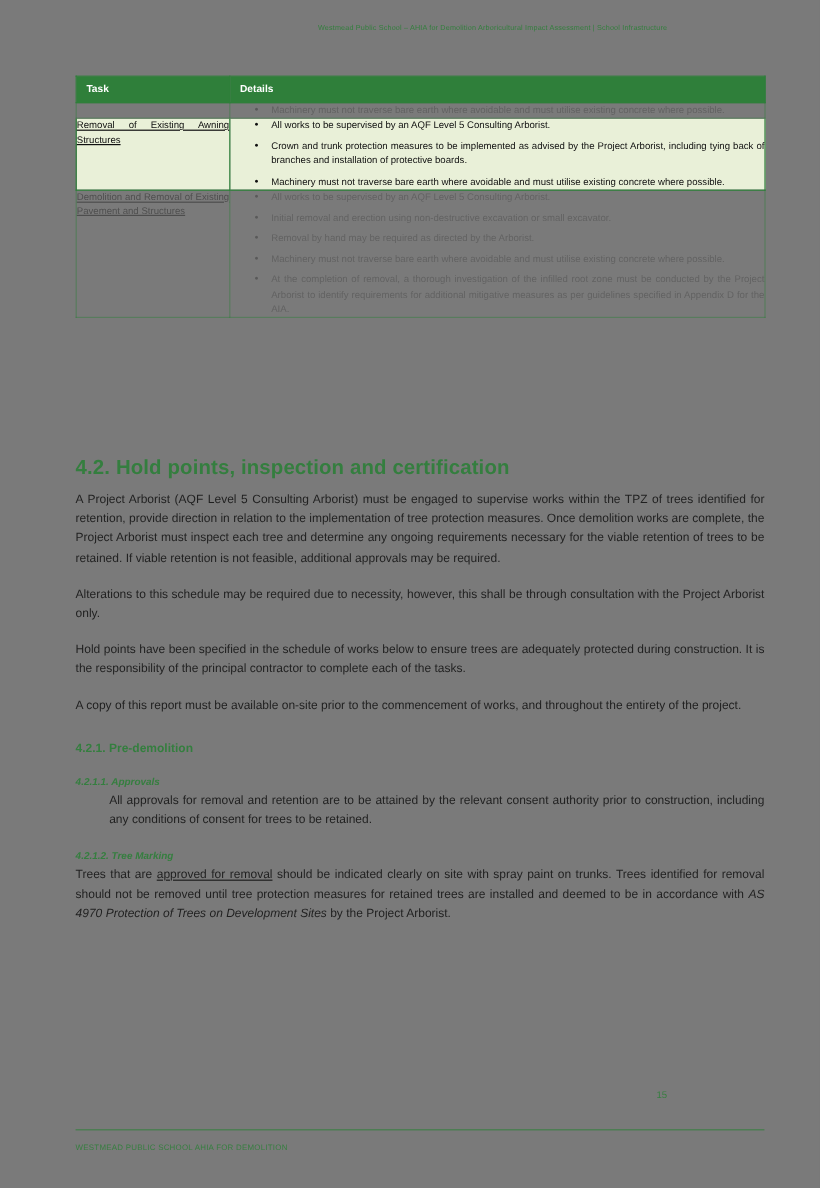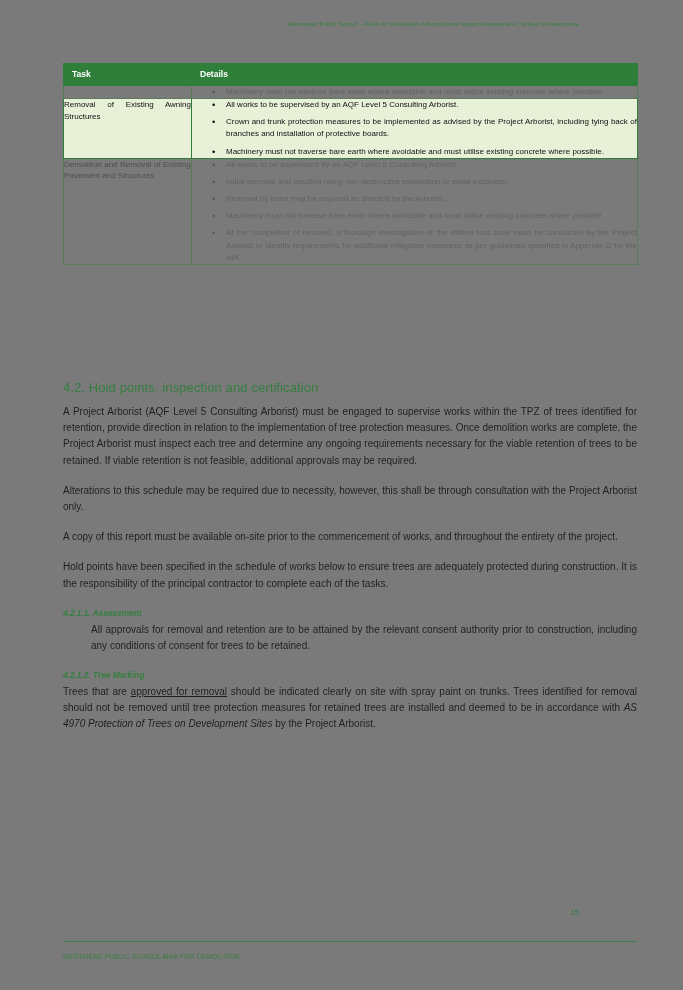--- a/index.html
+++ b/index.html
@@ -19,21 +19,20 @@
     height: 990px;
     background: #7a7a7a;
     box-sizing: border-box;
   }
   .content {
     position: absolute;
     left: 0;
     top: 0;
     width: 602px;
     height: 990px;
-    padding-left: 23px;
   }
 
   
   .header {
     position: absolute;
     top: 21px;
     right: 46px;
     font-size: 6.0px;
     color: #2f7f3a;
     letter-spacing: 0.15px;
@@ -67,21 +66,21 @@
   }
   .col-task { width: 128px; }
   .col-details { width: 446px; }
 
   .cell-task {
     font-size: 8px;
     color: #101010;
     padding: 9px 8px 10px 8px;
     line-height: 1.45;
   }
-  .cell-task.justify { text-align: justify; }
+  .cell-task.justify { text-align: justify; text-decoration: underline; }
   .cell-details {
     padding: 6px 10px 8px 2px;
     margin-top: 24px;
   }
   ul.bullets {
     margin: 0;
     padding: 0 0 0 20px;
     list-style: none;
   }
   ul.bullets li {
@@ -122,22 +121,22 @@
   .row-partial td { border-top: none; }
 
   
   .doc-body {
     position: absolute;
     left: 63px;
     top: 380px;
     width: 574px;
   }
   h2.sec {
-    font-size: 13px;
-    font-weight: normal;
+    font-size: 17px;
+    font-weight: bold;
     color: #2f7f3a;
     margin: 0 0 9px 0;
     letter-spacing: 0.1px;
     filter: blur(0.5px);
     opacity: 0.92;
   }
   h3.subsec {
     font-size: 10px;
     font-weight: bold;
     color: #2f7f3a;
@@ -248,25 +247,26 @@
             </ul>
           </td>
         </tr>
       </tbody>
     </table>
 
     <div class="doc-body">
       <h2 class="sec">4.2. Hold points, inspection and certification</h2>
       <p class="para">A Project Arborist (AQF Level 5 Consulting Arborist) must be engaged to supervise works within the TPZ of trees identified for retention, provide direction in relation to the implementation of tree protection measures. Once demolition works are complete, the Project Arborist must inspect each tree and determine any ongoing requirements necessary for the viable retention of trees to be retained. If viable retention is not feasible, additional approvals may be required.</p>
       <p class="para">Alterations to this schedule may be required due to necessity, however, this shall be through consultation with the Project Arborist only.</p>
+      <p class="para">Hold points have been specified in the schedule of works below to ensure trees are adequately protected during construction. It is the responsibility of the principal contractor to complete each of the tasks.</p>
       <p class="para">A copy of this report must be available on-site prior to the commencement of works, and throughout the entirety of the project.</p>
-      <p class="para">Hold points have been specified in the schedule of works below to ensure trees are adequately protected during construction. It is the responsibility of the principal contractor to complete each of the tasks.</p>
-
-
-      <h4 class="subsubsec">4.2.1.1. Assessment</h4>
+
+      <h3 class="subsec">4.2.1. Pre-demolition</h3>
+
+      <h4 class="subsubsec">4.2.1.1. Approvals</h4>
       <p class="para tight">All approvals for removal and retention are to be attained by the relevant consent authority prior to construction, including any conditions of consent for trees to be retained.</p>
 
       <h4 class="subsubsec">4.2.1.2. Tree Marking</h4>
       <p class="para"><span>Trees that are </span><span class="u">approved for removal</span><span> should be indicated clearly on site with spray paint on trunks. Trees identified for removal should not be removed until tree protection measures for retained trees are installed and deemed to be in accordance with </span><span class="i">AS 4970 Protection of Trees on Development Sites</span><span> by the Project Arborist.</span></p>
     </div>
 
     <div class="footer-rule"></div>
     <div class="footer-left">WESTMEAD PUBLIC SCHOOL AHIA FOR DEMOLITION</div>
     <div class="footer-right">15</div>
 

